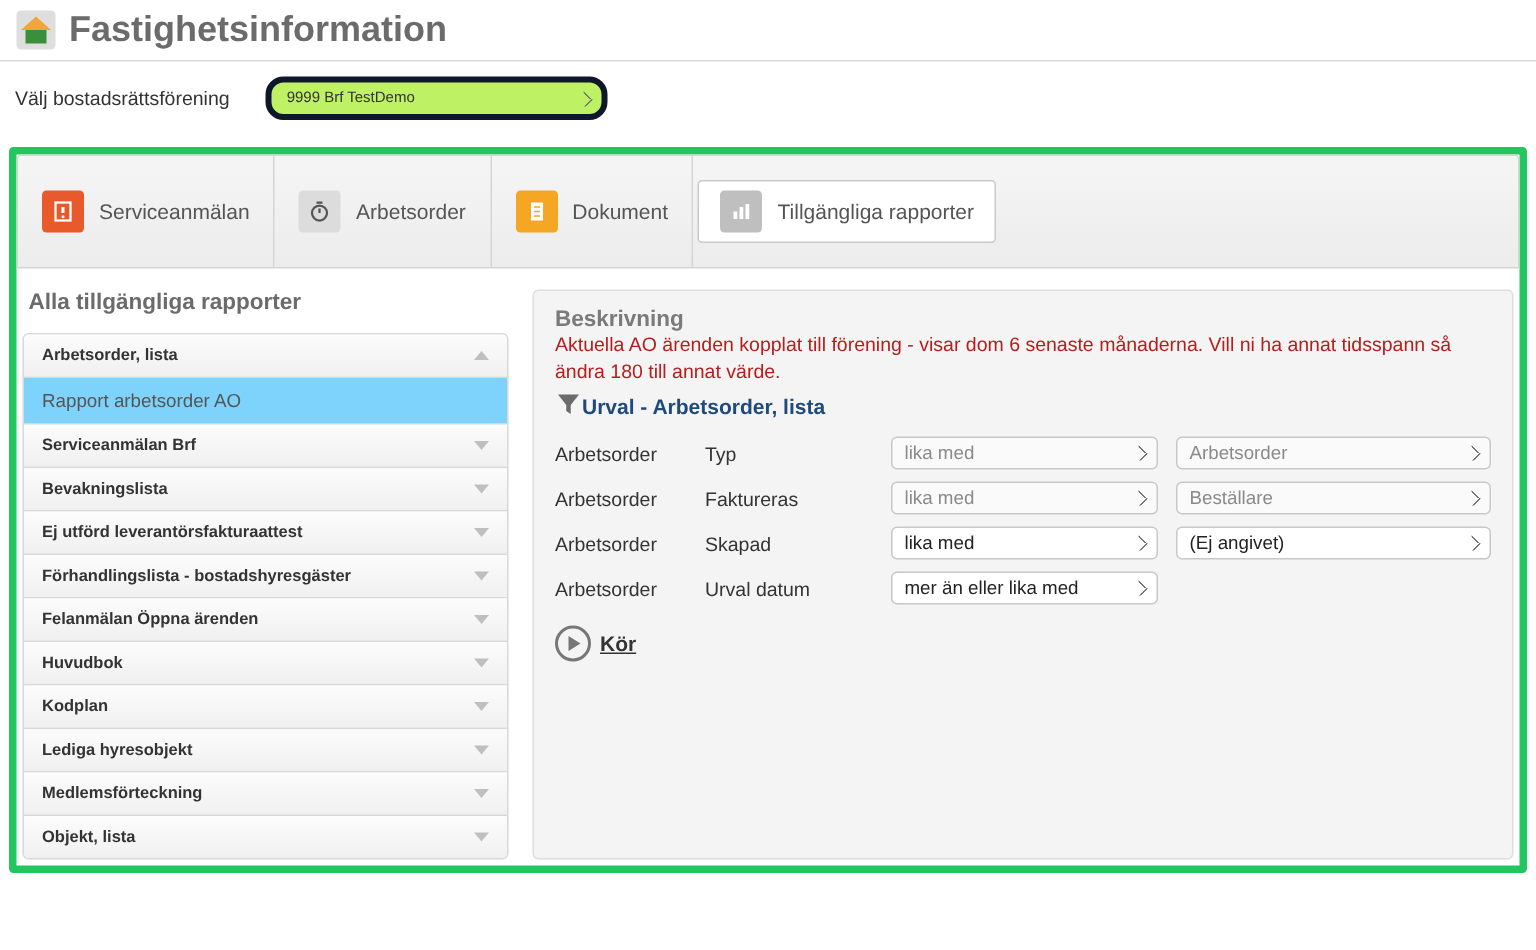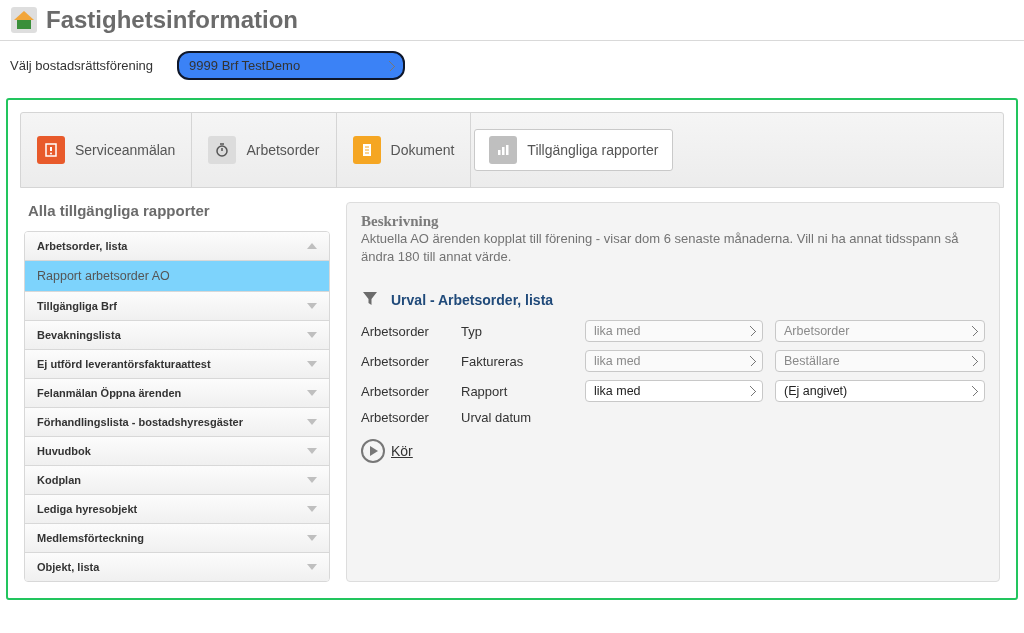--- a/index.html
+++ b/index.html
@@ -36,48 +36,48 @@
   .selector-row label {
     font-size: 13px;
     color: #333;
     margin-right: 24px;
   }
   .brf-select {
     appearance: none;
     -webkit-appearance: none;
     width: 228px;
     padding: 5px 24px 5px 10px;
-    border: 2px solid #0f172a;
+    border: 4px solid #0f172a;
     border-radius: 12px;
-    font-size: 13px;
-    background: #3b82f6;
+    font-size: 10px;
+    background: #bef264;
     color: #333;
   }
   .select-wrap { position: relative; display: inline-block; }
   .select-wrap::after {
     content: "";
     position: absolute;
     right: 10px;
     top: 50%;
     transform: translateY(-50%);
     width: 6px; height: 10px;
     background:
       linear-gradient(45deg, transparent 3px, #777 3px, #777 4px, transparent 4px),
       linear-gradient(-45deg, transparent 3px, #777 3px, #777 4px, transparent 4px);
     background-size: 6px 5px;
     background-position: 0 0, 0 5px;
     background-repeat: no-repeat;
     pointer-events: none;
   }
   
   .outer-panel {
-    border: 2px solid #22c55e;
+    border: 5px solid #22c55e;
     border-radius: 3px;
     margin: 0 6px;
-    padding: 12px;
+    padding: 0;
   }
   
   .tab-bar {
     display: flex;
     background: linear-gradient(#f5f5f5,#ececec);
     border: 1px solid #d5d5d5;
     border-radius: 3px 3px 0 0;
   }
   .tab {
     display: flex;
@@ -165,32 +165,31 @@
     background: #f4f4f4;
     border: 1px solid #ddd;
     border-radius: 4px;
     padding: 10px 14px 16px;
   }
   .detail-panel h3 {
     font-size: 15px;
     font-weight: 700;
     color: #7a7a7a;
     margin-bottom: 0;
-    font-family: Liberation Serif, serif;
   }
   .detail-panel .desc {
     font-size: 13px;
-    color: #737373;
-    margin-bottom: 24px;
+    color: #b91c1c;
+    margin-bottom: 4px;
     line-height: 1.35;
   }
   .urval-row {
     display: flex;
     align-items: center;
-    gap: 12px;
+    gap: 0;
     margin-bottom: 10px;
   }
   .urval-row .funnel-icon { color: #6b6b6b; }
   .urval-row .urval-title {
     font-size: 14px;
     font-weight: 700;
     color: #204a7a;
   }
   .filter-grid {
     display: grid;
@@ -264,21 +263,21 @@
   }
   .run-btn .play-tri {
     width: 0; height: 0;
     margin-left: 2px;
     border-top: 5px solid transparent;
     border-bottom: 5px solid transparent;
     border-left: 8px solid #777;
   }
   .run-btn .run-label {
     font-size: 14px;
-    font-weight: 400;
+    font-weight: 700;
     color: #333;
     text-decoration: underline;
     text-align: right;
   }
 </style>
 </head>
 <body>
 
 <div class="page-header">
   <span class="house-icon">
@@ -350,37 +349,37 @@
     <div class="sidebar">
       <h2>Alla tillgängliga rapporter</h2>
       <div class="accordion">
         <div class="acc-item expanded">
           <span>Arbetsorder, lista</span>
           <span class="chev"></span>
         </div>
         <div class="acc-sub">Rapport arbetsorder AO</div>
 
         <div class="acc-item">
-          <span>Tillgängliga Brf</span>
+          <span>Serviceanmälan Brf</span>
           <span class="chev"></span>
         </div>
         <div class="acc-item">
           <span>Bevakningslista</span>
           <span class="chev"></span>
         </div>
         <div class="acc-item">
           <span>Ej utförd leverantörsfakturaattest</span>
           <span class="chev"></span>
         </div>
         <div class="acc-item">
+          <span>Förhandlingslista - bostadshyresgäster</span>
+          <span class="chev"></span>
+        </div>
+        <div class="acc-item">
           <span>Felanmälan Öppna ärenden</span>
-          <span class="chev"></span>
-        </div>
-        <div class="acc-item">
-          <span>Förhandlingslista - bostadshyresgäster</span>
           <span class="chev"></span>
         </div>
         <div class="acc-item">
           <span>Huvudbok</span>
           <span class="chev"></span>
         </div>
         <div class="acc-item">
           <span>Kodplan</span>
           <span class="chev"></span>
         </div>
@@ -426,30 +425,33 @@
         <span class="lbl">Arbetsorder</span>
         <span class="lbl">Faktureras</span>
         <span class="combo disabled">
             <div class="fake-select">lika med</div>
           </span>
         <span class="combo disabled">
             <div class="fake-select">Beställare</div>
           </span>
 
         <span class="lbl">Arbetsorder</span>
-        <span class="lbl">Rapport</span>
+        <span class="lbl">Skapad</span>
         <span class="combo enabled">
             <div class="fake-select">lika med</div>
           </span>
         <span class="combo enabled">
             <div class="fake-select">(Ej angivet)</div>
           </span>
 
         <span class="lbl">Arbetsorder</span>
         <span class="lbl">Urval datum</span>
+        <span class="combo enabled">
+            <div class="fake-select">mer än eller lika med</div>
+          </span>
       </div>
 
       <div class="run-row">
         <button class="run-btn">
           <span class="play-circle">
               <span class="play-tri"></span>
             </span>
           <span class="run-label">Kör</span>
         </button>
       </div>

